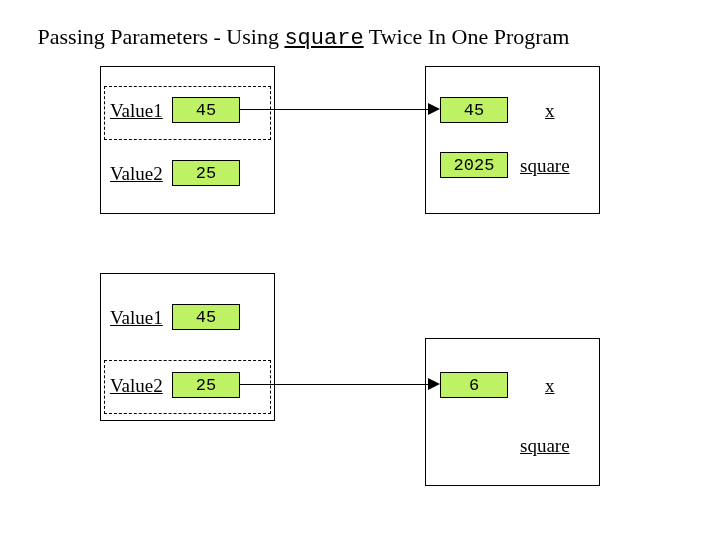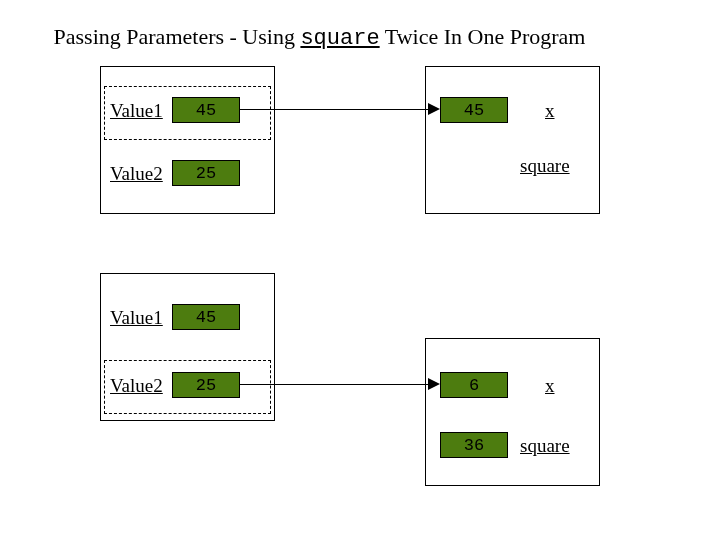--- a/index.html
+++ b/index.html
@@ -12,21 +12,21 @@
     color: #000;
   }
   .canvas {
     position: relative;
     width: 720px;
     height: 540px;
   }
   .title {
     position: absolute;
     top: 24px;
-    left: 16px;
+    left: 0;
     width: 607px;
     text-align: center;
     font-size: 22px;
   }
   .title .mono {
     font-family: "Courier New", Courier, monospace;
     text-decoration: underline;
   }
   .frame {
     position: absolute;
@@ -46,21 +46,21 @@
   .cell {
     position: absolute;
     border: 1.5px solid #000;
     box-sizing: border-box;
     font-family: "Courier New", Courier, monospace;
     font-size: 17px;
     text-align: center;
     display: flex;
     align-items: center;
     justify-content: center;
-    background: #4d7c0f;
+    background: #bef264;
   }
   .arrow-line {
     position: absolute;
     height: 0;
     border-top: 1.5px solid #000;
   }
   .arrow-head {
     position: absolute;
     width: 0;
     height: 0;
@@ -85,39 +85,39 @@
 <div class="cell" style="left:172px; top:97px; width:68px; height:26px;">45</div>
 
 <div class="label" style="left:110px; top:163px;">Value2</div>
 <div class="cell" style="left:172px; top:160px; width:68px; height:26px;">25</div>
 
 <div class="frame" style="left:425px; top:66px; width:175px; height:148px;"></div>
 
 <div class="cell" style="left:440px; top:97px; width:68px; height:26px;">45</div>
 <div class="label" style="left:545px; top:100px;">x</div>
 
+<div class="cell" style="left:440px; top:152px; width:68px; height:26px;">2025</div>
 <div class="label" style="left:520px; top:155px;">square</div>
 
 <div class="arrow-line" style="left:240px; top:109px; width:190px;"></div>
 <div class="arrow-head" style="left:428px; top:103px;"></div>
 
 <div class="frame" style="left:100px; top:273px; width:175px; height:148px;"></div>
 
 <div class="dashed" style="left:104px; top:360px; width:167px; height:54px;"></div>
 
 <div class="label" style="left:110px; top:307px;">Value1</div>
 <div class="cell" style="left:172px; top:304px; width:68px; height:26px;">45</div>
 
 <div class="label" style="left:110px; top:375px;">Value2</div>
 <div class="cell" style="left:172px; top:372px; width:68px; height:26px;">25</div>
 
 <div class="frame" style="left:425px; top:338px; width:175px; height:148px;"></div>
 
 <div class="cell" style="left:440px; top:372px; width:68px; height:26px;">6</div>
 <div class="label" style="left:545px; top:375px;">x</div>
 
-<div class="cell" style="left:440px; top:432px; width:68px; height:26px;">36</div>
 <div class="label" style="left:520px; top:435px;">square</div>
 
 <div class="arrow-line" style="left:240px; top:384px; width:190px;"></div>
 <div class="arrow-head" style="left:428px; top:378px;"></div>
 
 </div>
 
 </body></html>

